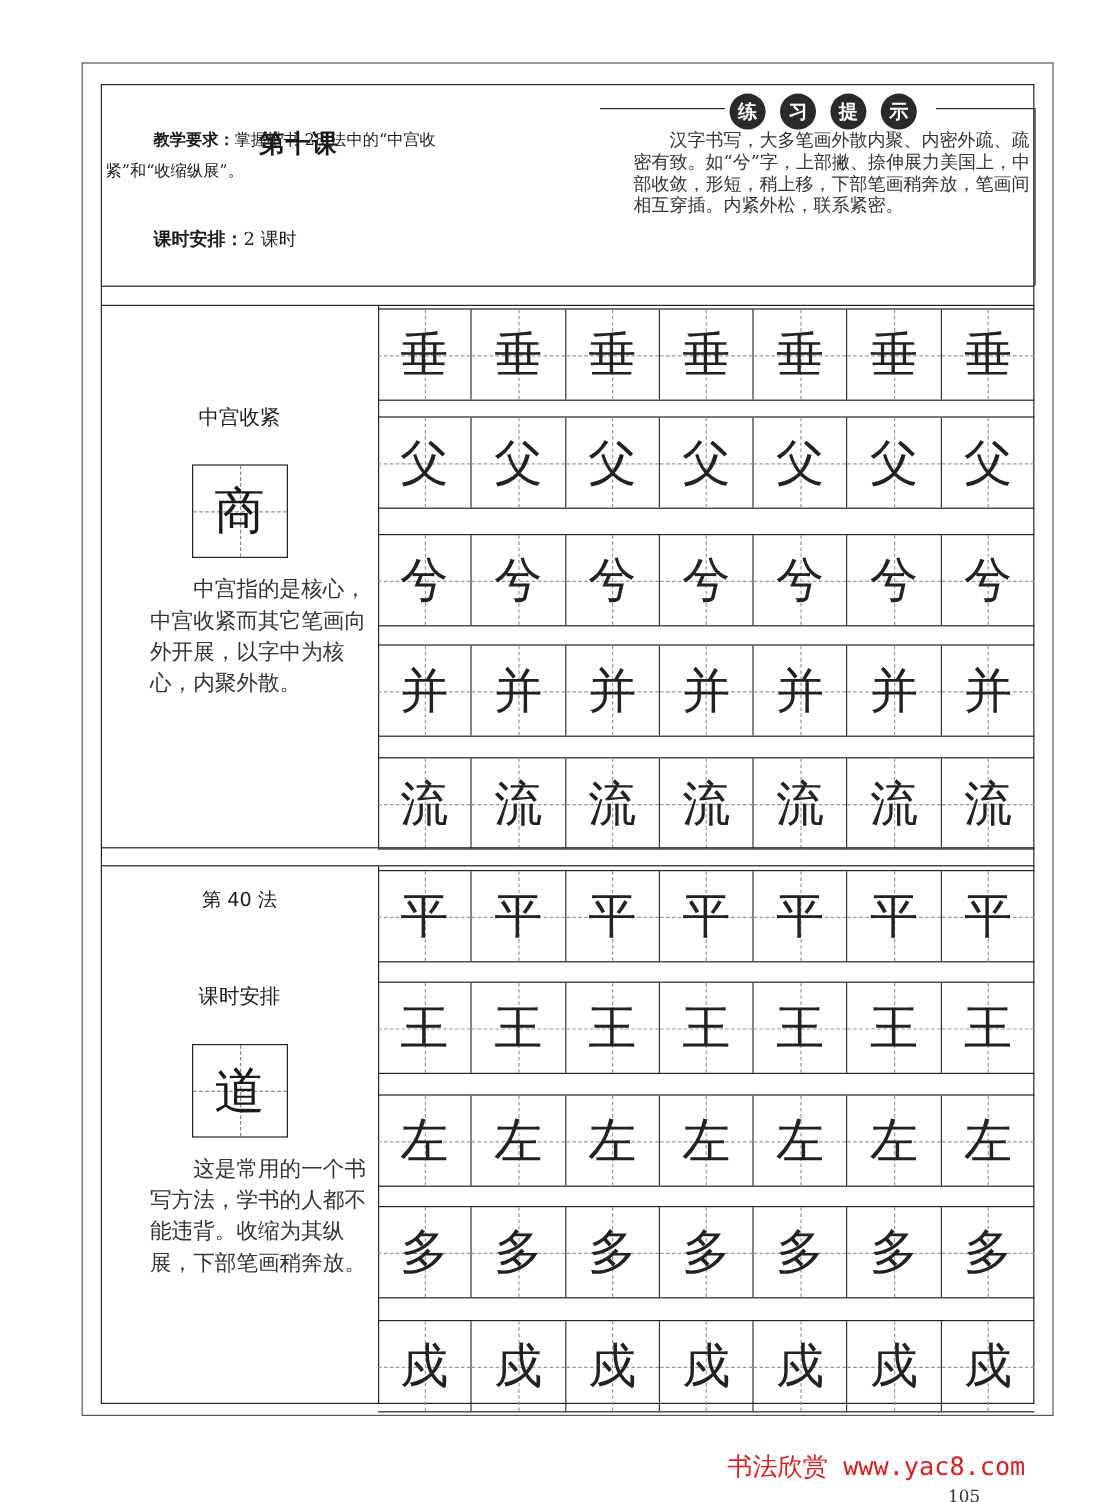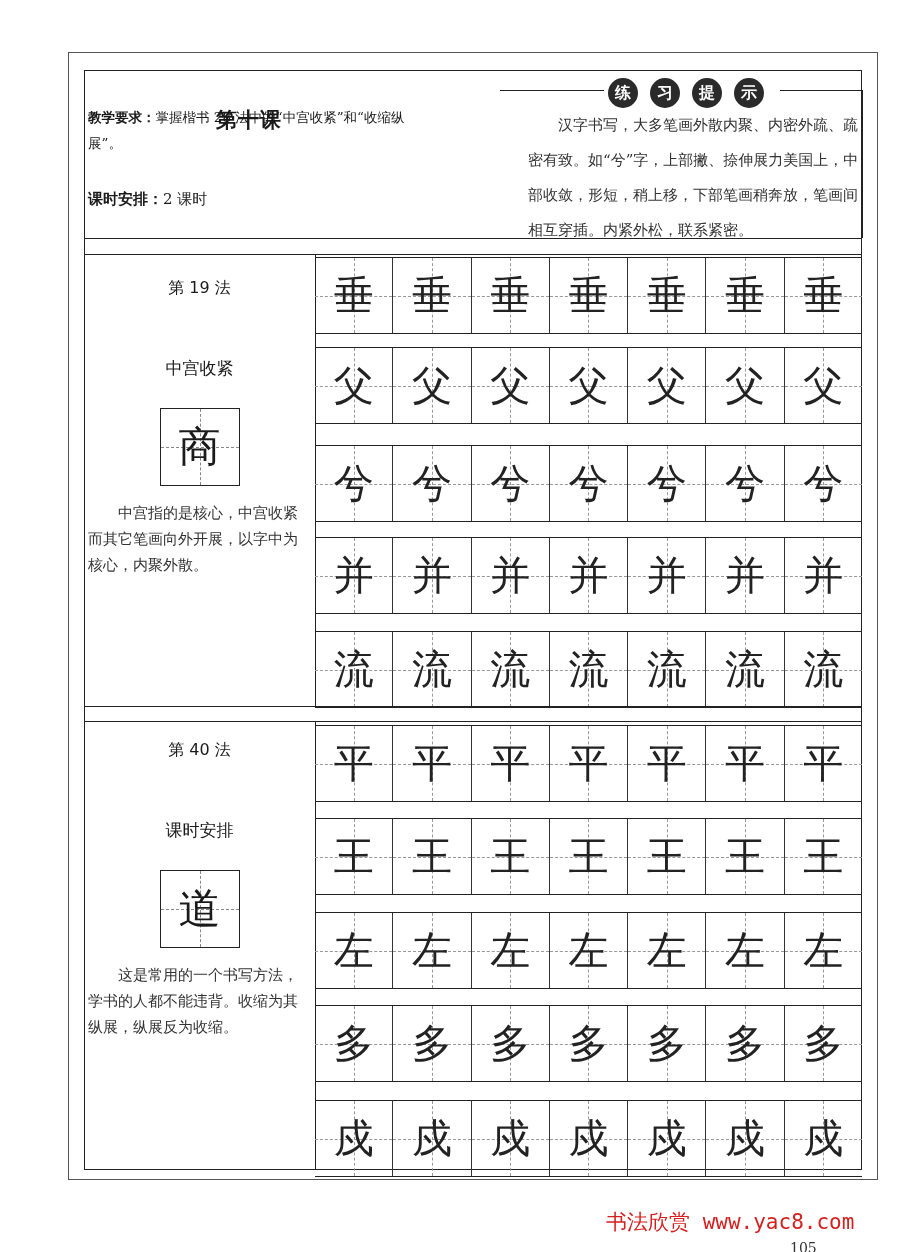--- a/index.html
+++ b/index.html
@@ -6,42 +6,42 @@
   body{width:912px;height:1252px;position:relative;overflow:hidden;
        font-family:"DejaVu Serif","Liberation Serif",serif;color:#1a1a1a;}
   .outer-frame{position:absolute;left:68px;top:52px;width:810px;height:1128px;
        border:1px solid #555;box-sizing:border-box;}
   .inner-frame{position:absolute;left:84px;top:70px;width:778px;height:1100px;
        border:1.5px solid #222;box-sizing:border-box;}
   
   .lesson-title{position:absolute;left:216px;top:70px;font-family:"DejaVu Sans","Liberation Sans",sans-serif;
        font-weight:bold;font-size:21px;letter-spacing:1px;margin-top:36px;}
   .req{position:absolute;left:88px;top:104px;width:320px;font-size:13.5px;line-height:26px;}
-  .req b, .sched b{font-family:"DejaVu Sans","Liberation Sans",sans-serif;font-weight:bold;}
+  .req b, .sched b{font-family:"DejaVu Sans","Liberation Sans",sans-serif;font-weight:bold;margin-left:40px;}
   .sched{position:absolute;left:88px;top:190px;font-size:15px;}
   .tips-box{position:absolute;left:500px;top:78px;width:362px;height:160px;}
   .tips-topline{position:absolute;top:12px;height:0;border-top:1.5px solid #222;}
   .tips-badges{position:absolute;left:108px;top:0;display:flex;gap:12px;}
   .badge{width:30px;height:30px;border-radius:50%;background:#2a2a2a;color:#fff;
        display:flex;align-items:center;justify-content:center;font-weight:bold;
        font-family:"DejaVu Sans","Liberation Sans",sans-serif;font-size:16px;}
-  .tips-text{position:absolute;left:28px;top:30px;width:332px;font-size:15px;line-height:35px;color:#333;}
+  .tips-text{position:absolute;left:28px;top:30px;width:332px;font-size:15px;line-height:18px;color:#333;}
   .tips-text p{margin:0;text-indent:2em;}
   .hline{position:absolute;left:84px;width:778px;height:0;border-top:1.5px solid #222;}
   
   .section-left{position:absolute;left:84px;width:231px;text-align:center;}
   .law-no{font-family:"DejaVu Sans","Liberation Sans",sans-serif;font-size:16px;font-weight:500;}
   .law-name{font-family:"DejaVu Sans","Liberation Sans",sans-serif;font-size:17px;margin-top:58px;}
   .sample{width:78px;height:76px;border:1.5px solid #222;margin:28px auto 0;position:relative;
        display:flex;align-items:center;justify-content:center;font-size:42px;font-family:"DejaVu Serif",serif;}
   .sample .vh,.sample .vv{position:absolute;}
   .sample .vh{left:0;right:0;top:50%;border-top:1px dashed #888;}
   .sample .vv{top:0;bottom:0;left:50%;border-left:1px dashed #888;}
   .sample span{position:relative;z-index:1;background:transparent;}
-  .desc{text-align:left;font-size:15px;line-height:26px;color:#333;padding:0 4px 0 4px;margin-top:14px;}
+  .desc{text-align:left;font-size:18px;line-height:26px;color:#333;padding:0 4px 0 4px;margin-top:14px;margin-left:37px;}
   .desc p{margin:0;text-indent:2em;}
   .grid-vline{position:absolute;left:315px;width:0;border-left:1.5px solid #222;}
   .grid-row{position:absolute;left:315px;width:547px;display:flex;border-top:1.5px solid #222;border-bottom:1.5px solid #222;box-sizing:border-box;}
   .cell{flex:1;border-right:1.3px solid #333;position:relative;display:flex;align-items:center;justify-content:center;
        font-family:"DejaVu Serif","Liberation Serif",serif;font-size:40px;color:#222;}
   .cell:last-child{border-right:none;}
   .cell .gh{position:absolute;left:0;right:0;top:50%;border-top:1px dashed #999;}
   .cell .gv{position:absolute;top:0;bottom:0;left:50%;border-left:1px dashed #999;}
   .cell span{position:relative;z-index:1;}
   .watermark{position:absolute;left:606px;top:1208px;color:#d42020;font-size:21px;
@@ -75,21 +75,20 @@
   <div class="tips-text">
       <p>汉字书写，大多笔画外散内聚、内密外疏、疏密有致。如“兮”字，上部撇、捺伸展力美国上，中部收敛，形短，稍上移，下部笔画稍奔放，笔画间相互穿插。内紧外松，联系紧密。</p>
     </div>
 </div>
 <div style="position:absolute;left:862px;top:90px;height:148px;border-left:1.5px solid #222"></div>
 
 <div class="hline" style="top:238px"></div>
 <div class="hline" style="top:254px"></div>
 
 <div class="section-left" style="top:278px">
-  <div class="law-no">第 19 法</div>
   <div class="law-name">中宫收紧</div>
   <div class="sample">
     <div class="vh"></div>
       <div class="vv"></div>
     <span>商</span>
   </div>
   <div class="desc">
       <p>中宫指的是核心，中宫收紧而其它笔画向外开展，以字中为核心，内聚外散。</p>
     </div>
 </div>
@@ -287,21 +286,21 @@
 
 <div class="section-left" style="top:740px">
   <div class="law-no">第 40 法</div>
   <div class="law-name">课时安排</div>
   <div class="sample">
     <div class="vh"></div>
       <div class="vv"></div>
     <span>道</span>
   </div>
   <div class="desc">
-      <p>这是常用的一个书写方法，学书的人都不能违背。收缩为其纵展，纵展反为收缩。</p>
+      <p>这是常用的一个书写方法，学书的人都不能违背。收缩为其纵展，下部笔画稍奔放。</p>
     </div>
 </div>
 <div class="grid-vline" style="top:722px;height:448px"></div>
 <div id="grid20">
     <div class="grid-row" style="top: 725px; height: 77px;">
       <div class="cell">
         <div class="gh"></div>
         <div class="gv"></div>
         <span>平</span>
       </div>

